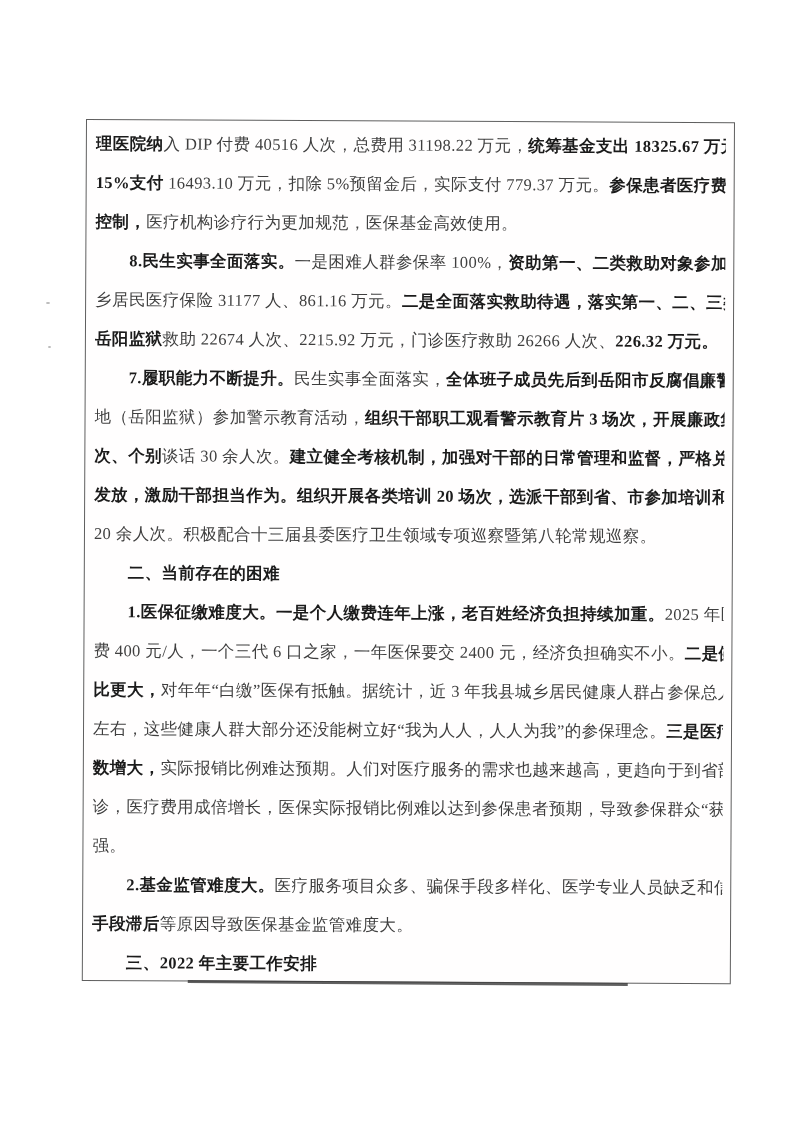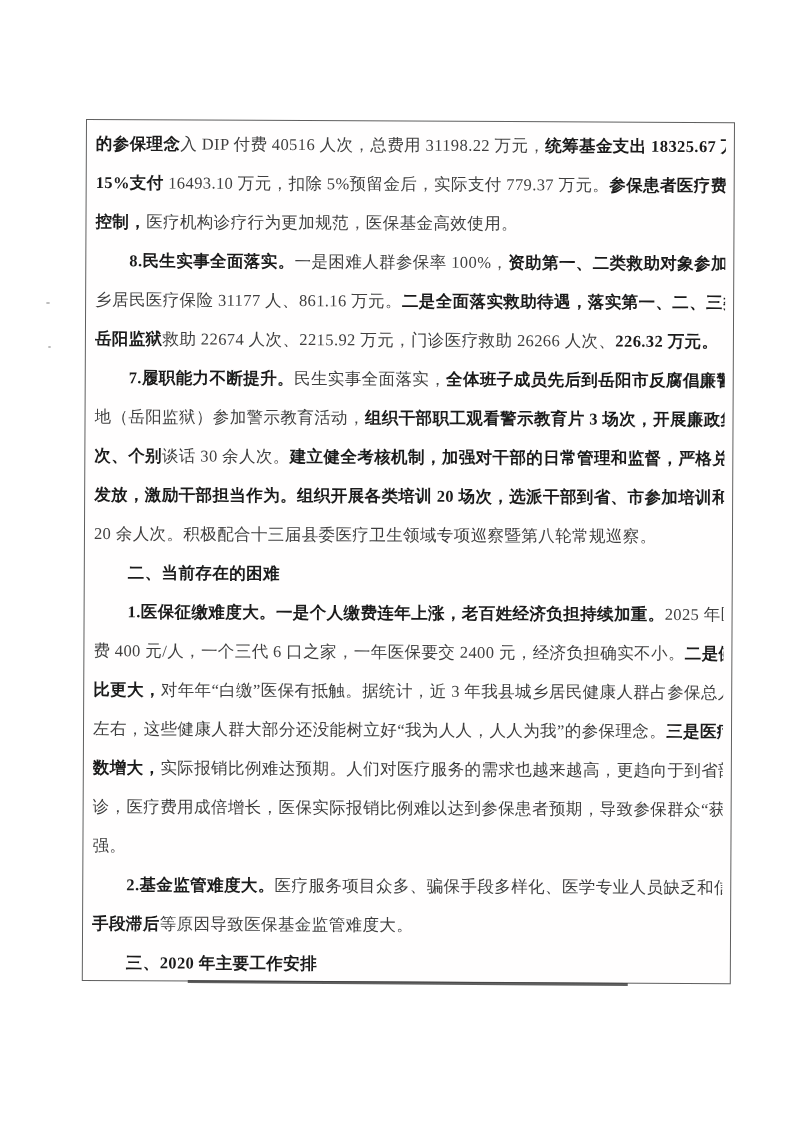--- a/index.html
+++ b/index.html
@@ -43,38 +43,38 @@
 <body>
 
 <div class="scan-page">
   <span class="speck s1"></span>
   <span class="speck s2"></span>
   <span class="speck s3"></span>
   <span class="speck s4"></span>
 
   <div class="doc-box">
     <div class="doc-text">
-        <div class="line just"><span class="b">的参保理念</span><span class="r">入 DIP 付费 40516 人次，总费用 31198.22 万元，</span><span class="b">统筹基金支出 18325.67 万元，按政策</span></div>
+        <div class="line just"><span class="b">理医院纳</span><span class="r">入 DIP 付费 40516 人次，总费用 31198.22 万元，</span><span class="b">统筹基金支出 18325.67 万元，按政策</span></div>
         <div class="line just"><span class="b">15%支付</span><span class="r"> 16493.10 万元，扣除 5%预留金后，实际支付 779.37 万元。</span><span class="b">参保患者医疗费用增长有效</span></div>
         <div class="line"><span class="b">控制，</span><span class="r">医疗机构诊疗行为更加规范，医保基金高效使用。</span></div>
         <div class="line just indent"><span class="b">8.民生实事全面落实。</span><span class="r">一是困难人群参保率 100%，</span><span class="b">资助第一、二类救助对象参加 2024 年城</span></div>
         <div class="line just"><span class="r">乡居民医疗保险 31177 人、861.16 万元。</span><span class="b">二是全面落实救助待遇，落实第一、二、三类救助对象</span></div>
         <div class="line"><span class="b">岳阳监狱</span><span class="r">救助 22674 人次、2215.92 万元，门诊医疗救助 26266 人次、</span><span class="b">226.32 万元。</span></div>
         <div class="line just indent"><span class="b">7.履职能力不断提升。</span><span class="r">民生实事全面落实，</span><span class="b">全体班子成员先后到岳阳市反腐倡廉警示教育基</span></div>
         <div class="line just"><span class="r">地（岳阳监狱）参加警示教育活动，</span><span class="b">组织干部职工观看警示教育片 3 场次，开展廉政集体谈话 1</span></div>
         <div class="line just"><span class="b">次、个别</span><span class="r">谈话 30 余人次。</span><span class="b">建立健全考核机制，加强对干部的日常管理和监督，严格兑现绩效奖金</span></div>
         <div class="line just"><span class="b">发放，激励干部担当作为。组织开展各类培训 20 场次，选派干部到省、市参加培训和跟班学习</span></div>
         <div class="line"><span class="r">20 余人次。积极配合十三届县委医疗卫生领域专项巡察暨第八轮常规巡察。</span></div>
         <div class="line indent heading"><span class="b">二、当前存在的困难</span></div>
         <div class="line just indent"><span class="b">1.医保征缴难度大。一是个人缴费连年上涨，老百姓经济负担持续加重。</span><span class="r">2025 年医保个人缴</span></div>
         <div class="line just"><span class="r">费 400 元/人，一个三代 6 口之家，一年医保要交 2400 元，经济负担确实不小。</span><span class="b">二是健康人群占</span></div>
         <div class="line just"><span class="b">比更大，</span><span class="r">对年年“白缴”医保有抵触。据统计，近 3 年我县城乡居民健康人群占参保总人数 85%</span></div>
         <div class="line just"><span class="r">左右，这些健康人群大部分还没能树立好“我为人人，人人为我”的参保理念。</span><span class="b">三是医疗费用基</span></div>
         <div class="line just"><span class="b">数增大，</span><span class="r">实际报销比例难达预期。人们对医疗服务的需求也越来越高，更趋向于到省部级医院就</span></div>
         <div class="line just"><span class="r">诊，医疗费用成倍增长，医保实际报销比例难以达到参保患者预期，导致参保群众“获得感”不</span></div>
         <div class="line"><span class="r">强。</span></div>
         <div class="line just indent"><span class="b">2.基金监管难度大。</span><span class="r">医疗服务项目众多、骗保手段多样化、医学专业人员缺乏和信息化监控</span></div>
         <div class="line"><span class="b">手段滞后</span><span class="r">等原因导致医保基金监管难度大。</span></div>
-        <div class="line indent heading"><span class="b">三、2020 年主要工作安排</span></div>
+        <div class="line indent heading"><span class="b">三、2022 年主要工作安排</span></div>
       </div>
     <div class="bottom-retrace"></div>
   </div>
 </div>
 
 </body></html>

